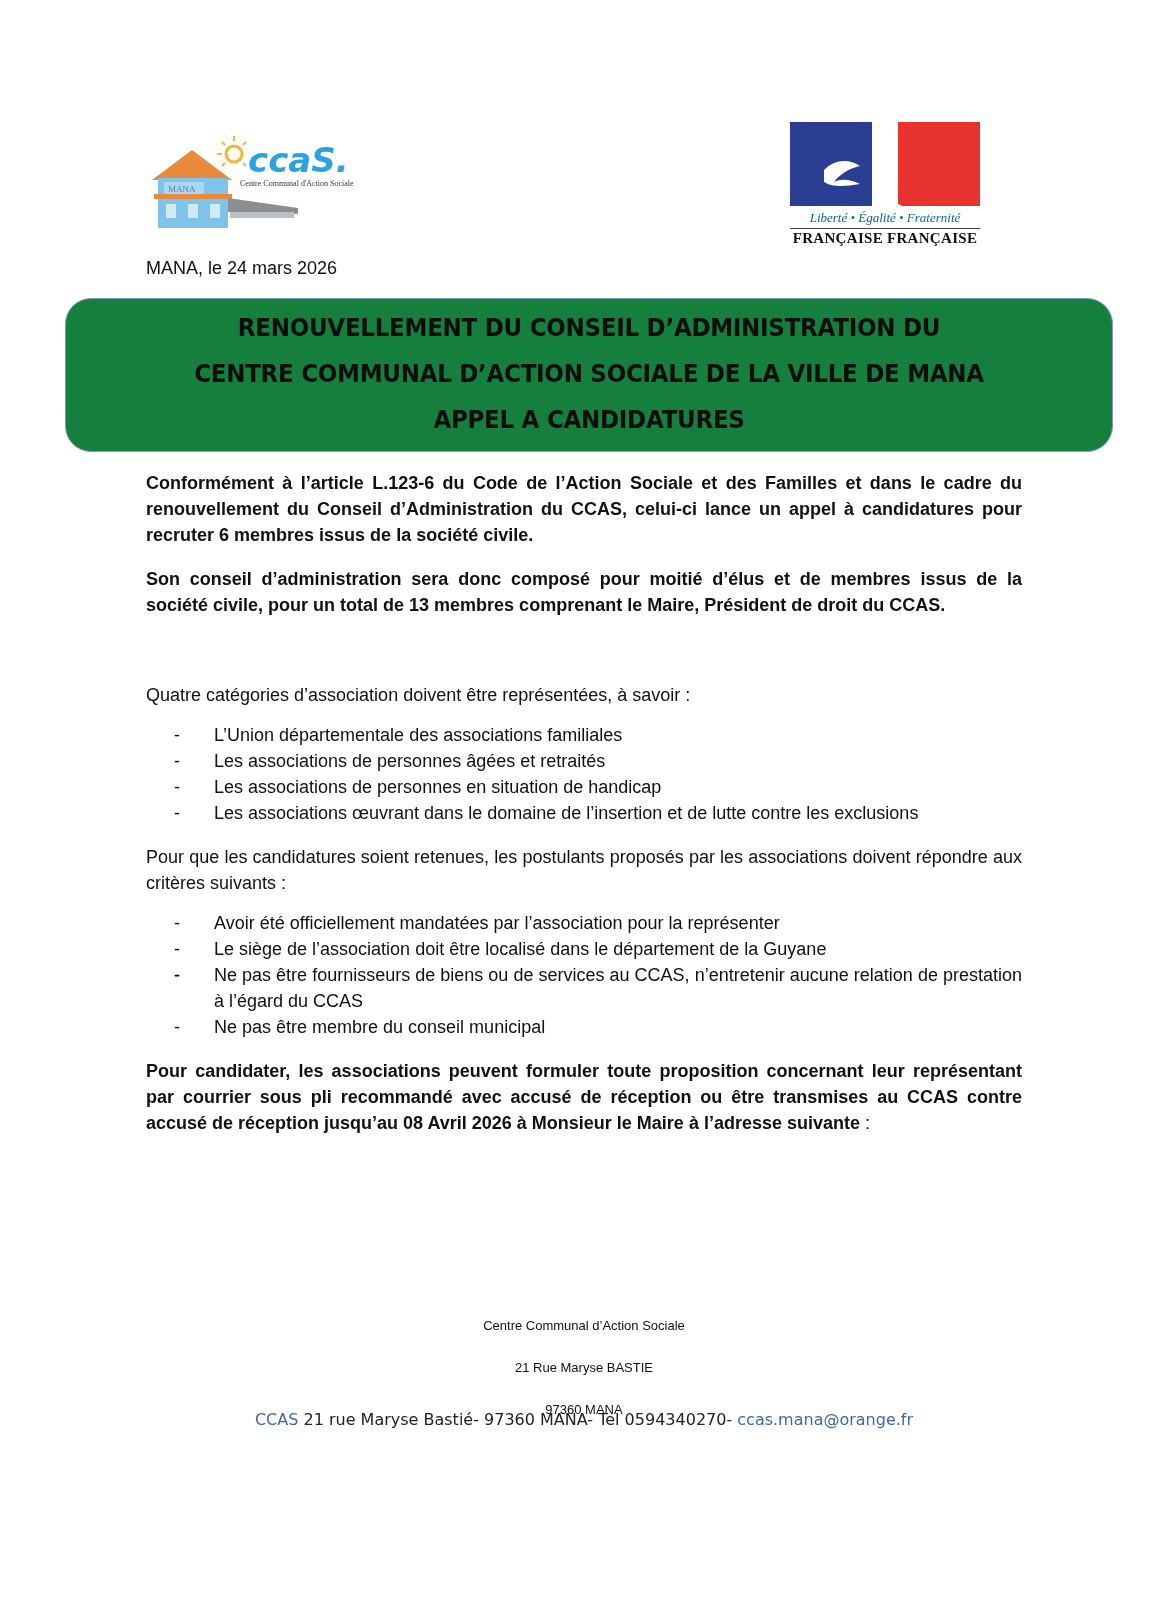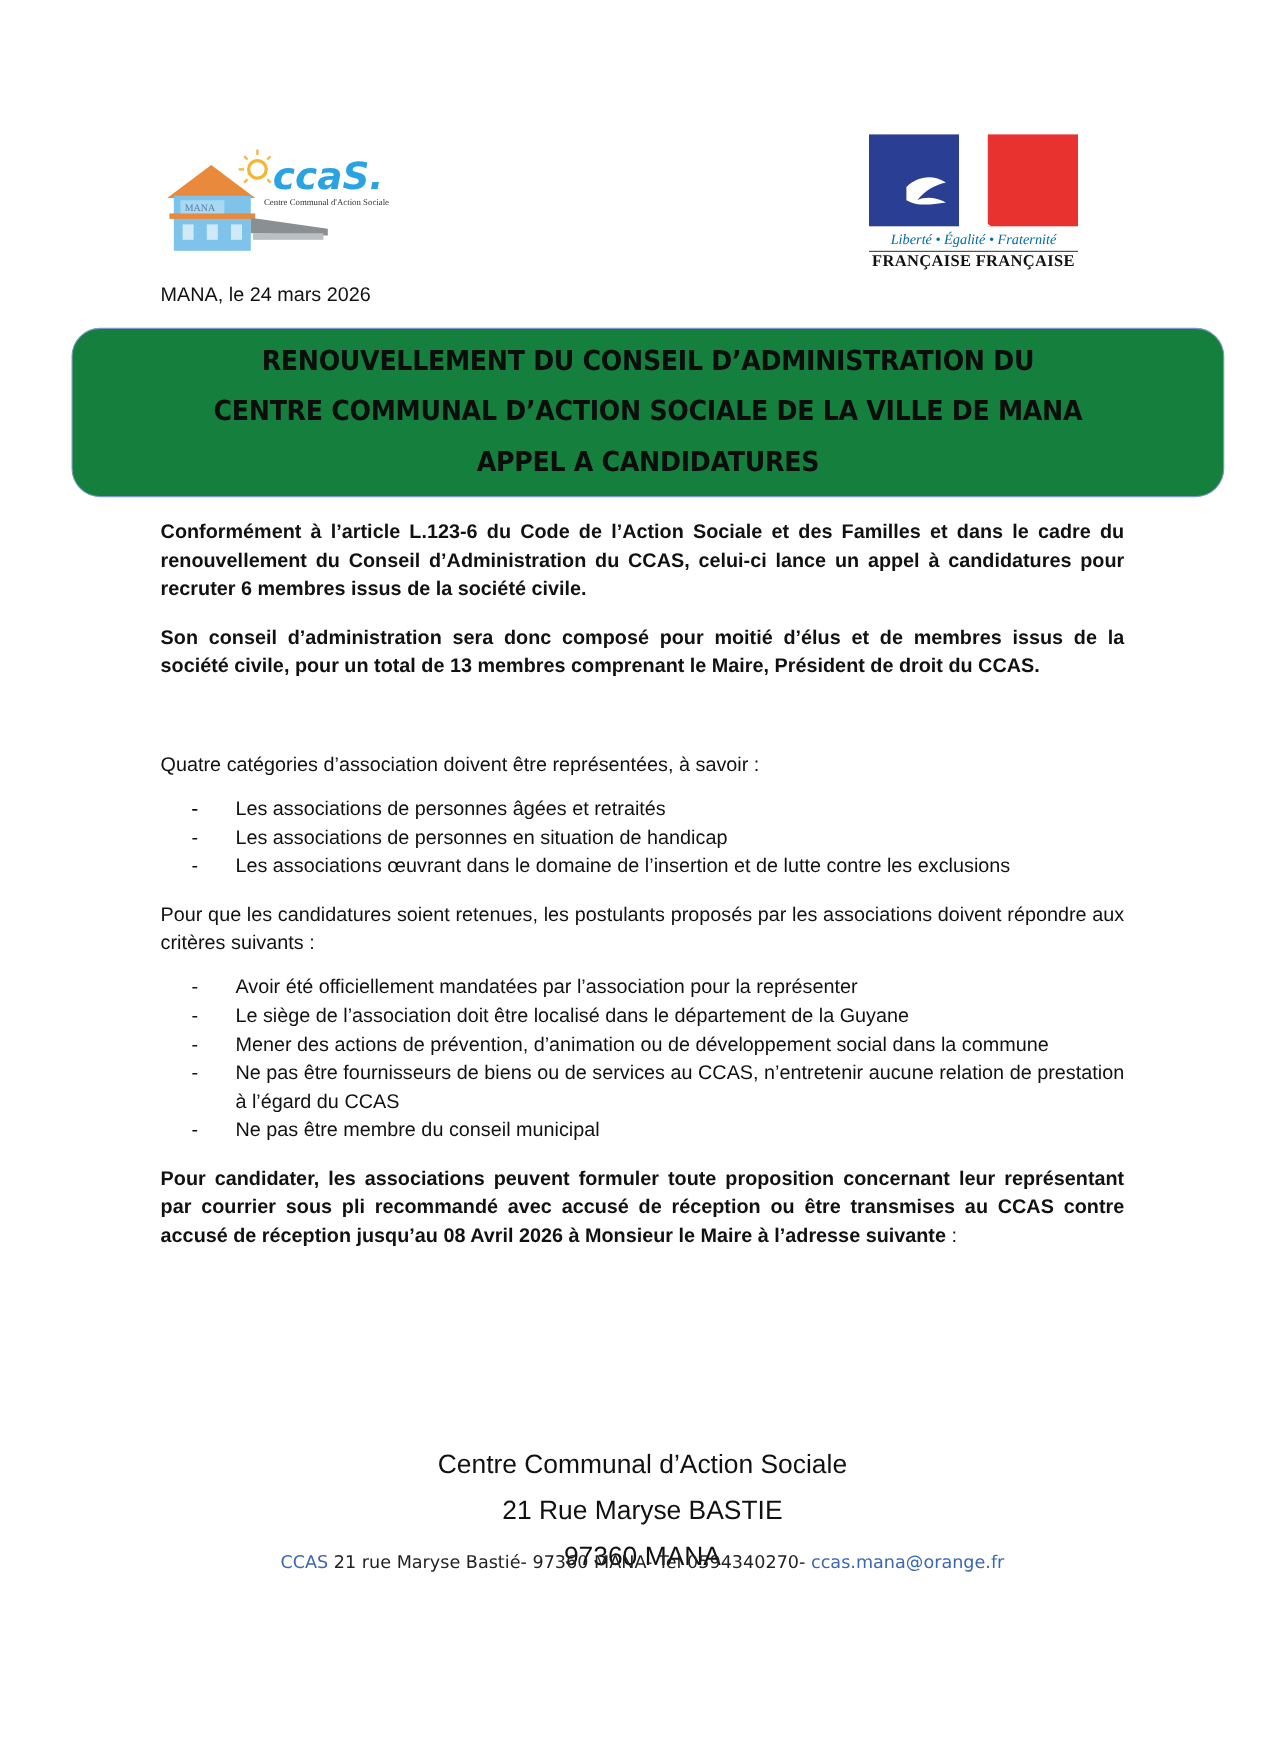--- a/index.html
+++ b/index.html
@@ -31,21 +31,21 @@
   .p { margin: 0; text-align: justify; }
   .bold { font-weight: bold; }
   .intro1 { margin-bottom: 18px; }
   .intro2 { margin-bottom: 64px; }
   .lead { margin-bottom: 14px; }
   ul.dash { list-style: none; margin: 0 0 18px 0; padding: 0; }
   ul.dash li { position: relative; padding-left: 68px; text-align: justify; line-height: 26px; }
   ul.dash li .bullet { position: absolute; left: 28px; top: 0; }
   .apply { margin-top: 0; margin-bottom: 14px; }
 
-  .address { position: absolute; left: 0; width: 1168px; text-align: center; font-size: 24px; color: #111; }
+  .address { position: absolute; left: 0; width: 1168px; text-align: center; font-size: 13px; color: #111; }
   .a1 { top: 1318px; } .a2 { top: 1360px; text-align: center; } .a3 { top: 1402px; }
 
   .footer { position: absolute; left: 0; top: 1410px; width: 1168px; text-align: center;
             font-family: "DejaVu Sans", sans-serif; font-size: 16px; color: #222; }
   .footer .blue { color: #3a67b0; }
 </style>
 </head>
 <body>
 
 <div class="logo-ccas">
@@ -100,31 +100,31 @@
   <div class="title-line t2">CENTRE COMMUNAL D’ACTION SOCIALE DE LA VILLE DE MANA</div>
   <div class="title-line t3">APPEL A CANDIDATURES</div>
 </div>
 
 <div class="content">
   <p class="p bold intro1">Conformément à l’article L.123-6 du Code de l’Action Sociale et des Familles et dans le cadre du renouvellement du Conseil d’Administration du CCAS, celui-ci lance un appel à candidatures pour recruter 6 membres issus de la société civile.</p>
   <p class="p bold intro2">Son conseil d’administration sera donc composé pour moitié d’élus et de membres issus de la société civile, pour un total de 13 membres comprenant le Maire, Président de droit du CCAS.</p>
 
   <p class="p lead">Quatre catégories d’association doivent être représentées, à savoir :</p>
   <ul class="dash">
-    <li><span class="bullet">-</span></li>
+    <li><span class="bullet">-</span><span>L’Union départementale des associations familiales</span></li>
     <li><span class="bullet">-</span><span>Les associations de personnes âgées et retraités</span></li>
     <li><span class="bullet">-</span><span>Les associations de personnes en situation de handicap</span></li>
     <li><span class="bullet">-</span><span>Les associations œuvrant dans le domaine de l’insertion et de lutte contre les exclusions</span></li>
   </ul>
 
   <p class="p lead">Pour que les candidatures soient retenues, les postulants proposés par les associations doivent répondre aux critères suivants :</p>
   <ul class="dash">
     <li><span class="bullet">-</span><span>Avoir été officiellement mandatées par l’association pour la représenter</span></li>
     <li><span class="bullet">-</span><span>Le siège de l’association doit être localisé dans le département de la Guyane</span></li>
-    <li><span class="bullet">-</span><span>Mener des actions de prévention, d’animation ou de développement social dans la commune</span></li>
+    <li><span class="bullet">-</span></li>
     <li><span class="bullet">-</span><span>Ne pas être fournisseurs de biens ou de services au CCAS, n’entretenir aucune relation de prestation à l’égard du CCAS</span></li>
     <li><span class="bullet">-</span><span>Ne pas être membre du conseil municipal</span></li>
   </ul>
 
   <p class="p apply"><span class="bold">Pour candidater, les associations peuvent formuler toute proposition concernant leur représentant par courrier sous pli recommandé avec accusé de réception ou être transmises au CCAS contre accusé de réception jusqu’au 08 Avril 2026 à Monsieur le Maire à l’adresse suivante</span><span> :</span></p>
 </div>
 
 <div class="address a1">Centre Communal d’Action Sociale</div>
 <div class="address a2">21 Rue Maryse BASTIE</div>
 <div class="address a3">97360 MANA</div>

